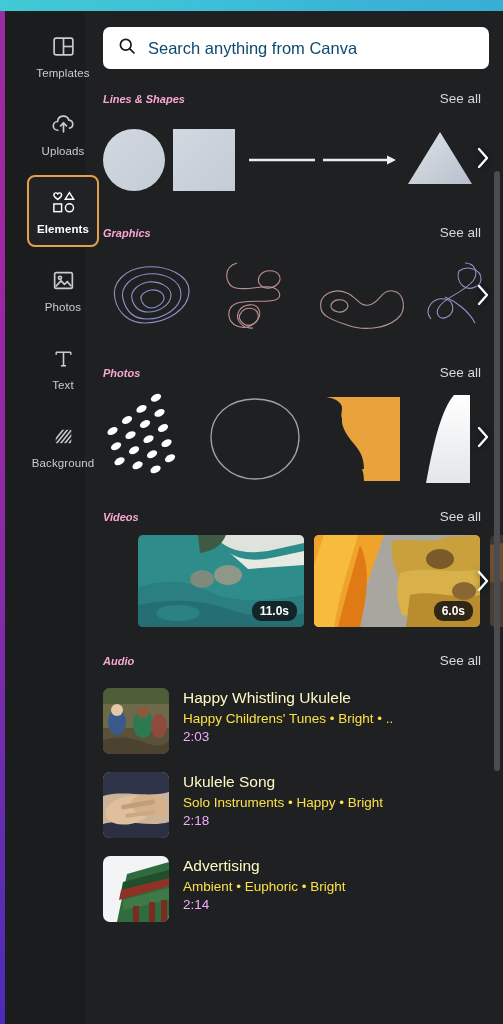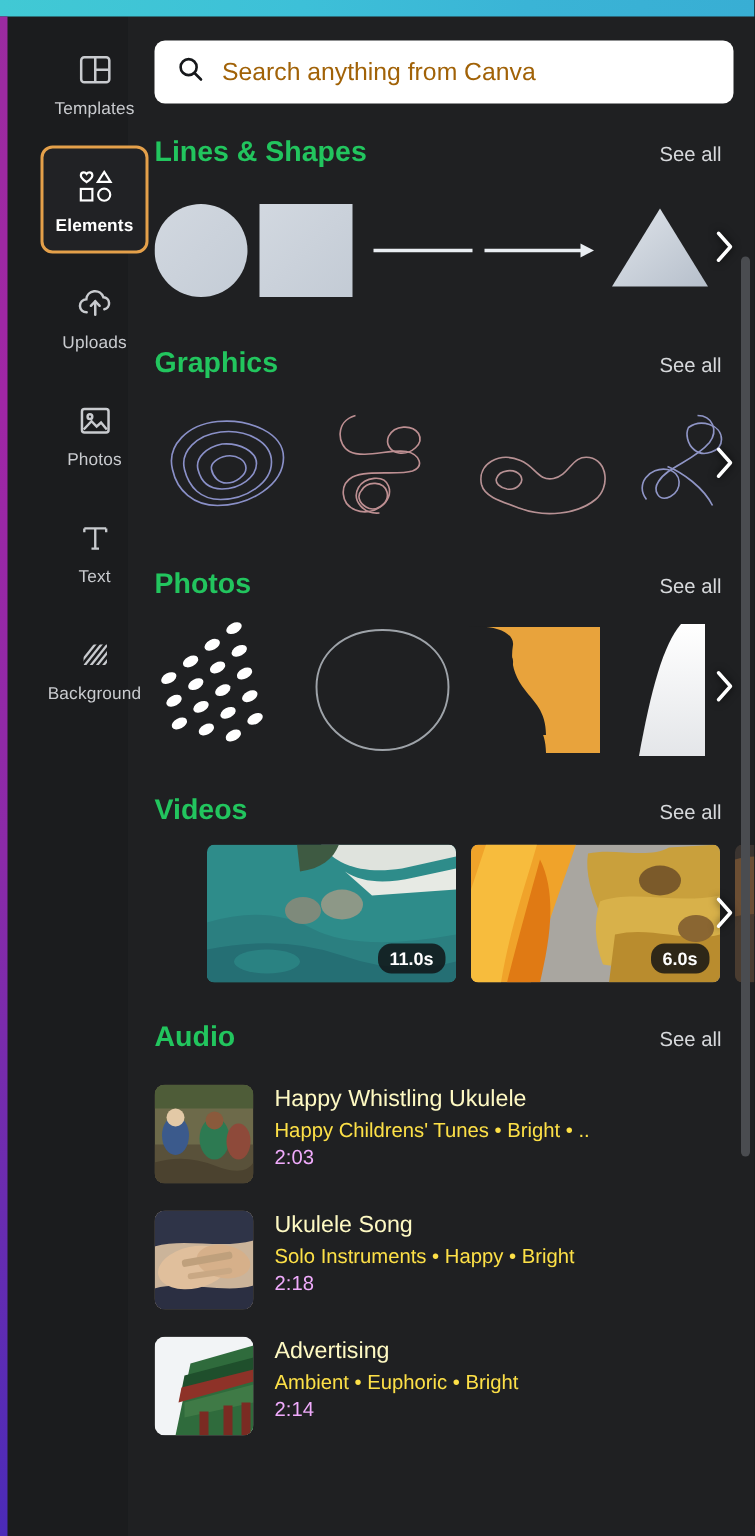--- a/index.html
+++ b/index.html
@@ -45,28 +45,28 @@
   
   #panel {
     position:absolute; top:11px; left:85px; width:418px; height:1013px;
     background:#1f2022; overflow:hidden;
   }
   #search-wrap { padding:16px 14px 0 18px; }
   #search-box {
     height:42px; background:#fff; border-radius:7px;
     display:flex; align-items:center; padding:0 14px; gap:11px; cursor:text;
   }
-  #search-placeholder { font-size:16.5px; color:#a16207; }
+  #search-placeholder { font-size:16.5px; color:#0c4a6e; }
 
   .section { padding:0 0 0 18px; margin-top:22px; position:relative; }
   .sec-head {
     display:flex; align-items:baseline; justify-content:space-between;
     padding-right:22px; margin-bottom:11px;
   }
-  .sec-title { font-size:19px; font-weight:700; color:#22c55e; }
+  .sec-title { font-size:11px; font-weight:700; color:#f9a8d4;font-style:italic; }
   .see-all { font-size:13.5px; color:#d6d8db; cursor:pointer; }
 
   .rowstrip { position:relative; height:86px; overflow:hidden; }
   .chev {
     position:absolute; right:12px; top:50%; transform:translateY(-50%);
     z-index:8; cursor:pointer; filter:drop-shadow(0 0 3px rgba(0,0,0,.8));
   }
 
   
   #shapes-row { display:flex; align-items:center; gap:0; height:86px; }
@@ -125,41 +125,41 @@
     <span class="rail-ico">
       <svg width="25" height="25" viewBox="0 0 24 24" fill="none" stroke="#c9cbcf" stroke-width="1.6">
         <rect x="3" y="4" width="18" height="16" rx="2"></rect>
           <line x1="12" y1="4" x2="12" y2="20"></line>
         <line x1="12" y1="12" x2="21" y2="12"></line>
       </svg>
     </span>
     <span class="rail-lbl">Templates</span>
   </div>
 
+  <div class="rail-item">
+    <span class="rail-ico">
+      <svg width="27" height="25" viewBox="0 0 24 24" fill="none" stroke="#c9cbcf" stroke-width="1.6" stroke-linecap="round">
+        <path d="M6.5 17.5a4.2 4.2 0 0 1-.2-8.4 5.6 5.6 0 0 1 10.9-1.3 3.9 3.9 0 0 1 .6 7.7"></path>
+        <line x1="12" y1="19" x2="12" y2="10.5"></line>
+          <path d="M9.2 13.3 12 10.4l2.8 2.9"></path>
+      </svg>
+    </span>
+    <span class="rail-lbl">Uploads</span>
+  </div>
+
   <div class="rail-item active">
     <span class="rail-ico">
       <svg width="27" height="25" viewBox="0 0 28 26" fill="none" stroke="#fff" stroke-width="1.5">
         <path d="M4 5.2c0-1.3 1-2.2 2.1-2.2 .9 0 1.5.5 1.9 1.1 .4-.6 1-1.1 1.9-1.1 1.1 0 2.1.9 2.1 2.2 0 2-2.6 3.6-4 4.6-1.4-1-4-2.6-4-4.6z"></path>
         <path d="M20.2 2.7 L24.6 9.6 L15.8 9.6 Z"></path>
         <rect x="4" y="14.5" width="8" height="8"></rect>
         <circle cx="20.2" cy="18.5" r="4.2"></circle>
       </svg>
     </span>
     <span class="rail-lbl">Elements</span>
-  </div>
-
-  <div class="rail-item">
-    <span class="rail-ico">
-      <svg width="27" height="25" viewBox="0 0 24 24" fill="none" stroke="#c9cbcf" stroke-width="1.6" stroke-linecap="round">
-        <path d="M6.5 17.5a4.2 4.2 0 0 1-.2-8.4 5.6 5.6 0 0 1 10.9-1.3 3.9 3.9 0 0 1 .6 7.7"></path>
-        <line x1="12" y1="19" x2="12" y2="10.5"></line>
-          <path d="M9.2 13.3 12 10.4l2.8 2.9"></path>
-      </svg>
-    </span>
-    <span class="rail-lbl">Uploads</span>
   </div>
 
   <div class="rail-item">
     <span class="rail-ico">
       <svg width="25" height="25" viewBox="0 0 24 24" fill="none" stroke="#c9cbcf" stroke-width="1.6">
         <rect x="3.5" y="4.5" width="17" height="15" rx="1.6"></rect>
         <circle cx="8.6" cy="9.4" r="1.5"></circle>
         <path d="M4.6 17.6 9.6 12.3l3.3 3.4 2.8-2.6 3.7 4.5"></path>
       </svg>
     </span>

